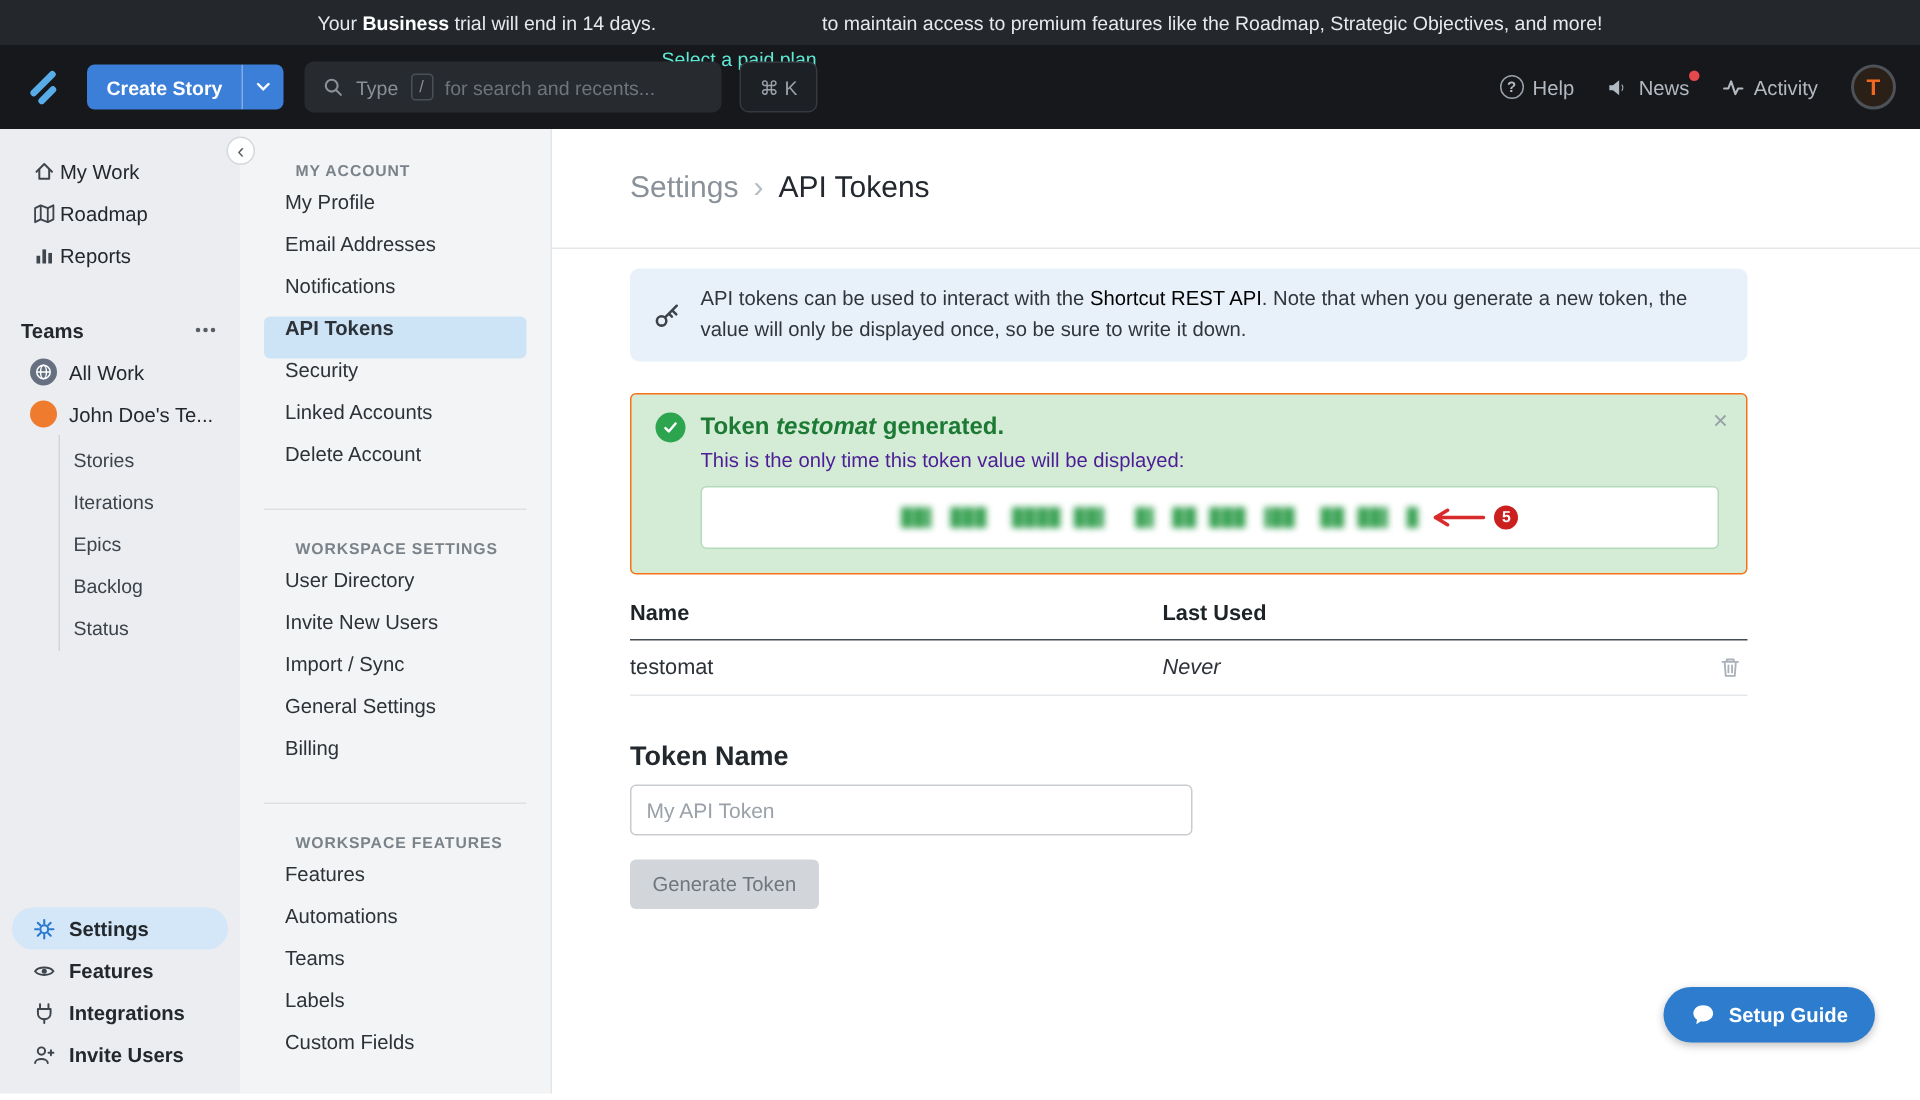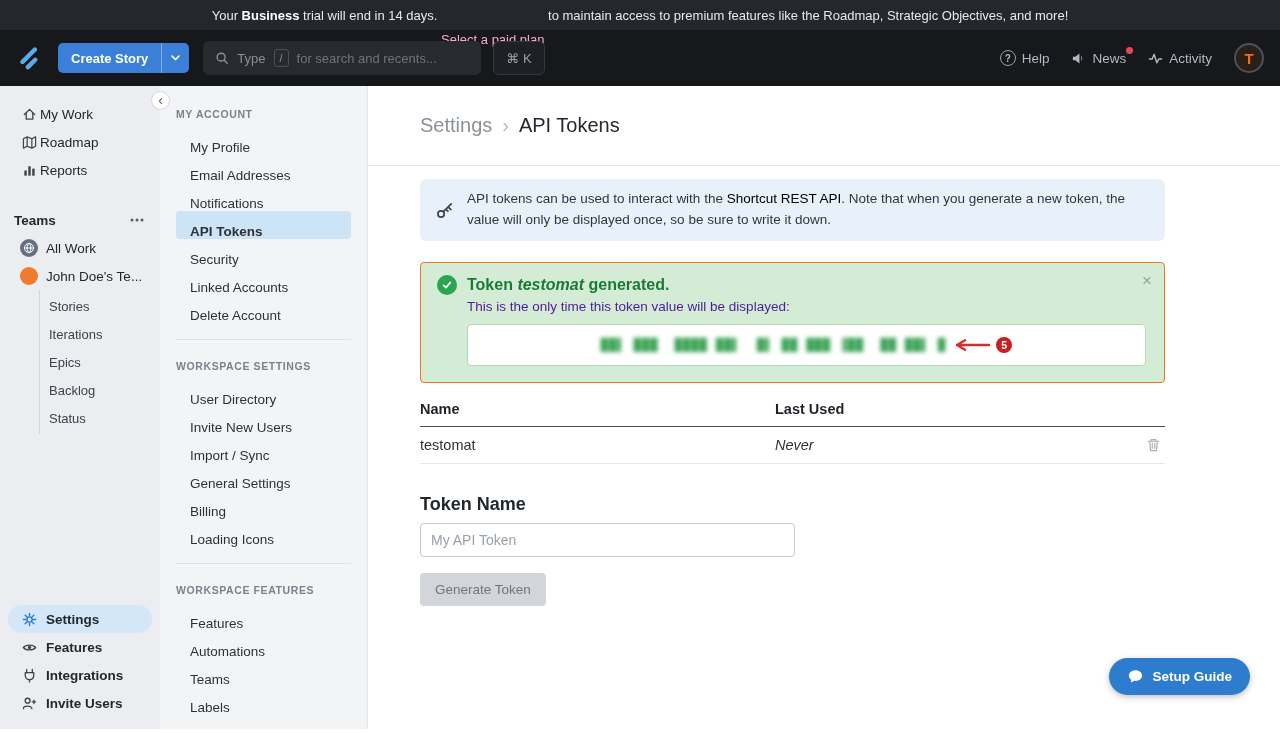--- a/index.html
+++ b/index.html
@@ -10,21 +10,21 @@
     background:#fff; color:#2c3238;
   }
   svg { display:block; }
 
   
   .banner {
     height:30px; background:#24282d; color:#e6e9ec; font-size:13px;
     display:flex; align-items:center; justify-content:center; white-space:pre-wrap;
   }
   .banner b { color:#ffffff; }
-  .banner a { color:#f9a8d4; text-decoration:none; cursor:pointer;margin-top:48px; }
+  .banner a { color:#5eead4; text-decoration:none; cursor:pointer;margin-top:48px; }
 
   
   .topbar {
     height:56px; background:#16181c; display:flex; align-items:center; padding:0 16px;
   }
   .logo { width:30px; height:30px; margin-right:12px; display:flex; align-items:center; justify-content:center; cursor:pointer; }
   .create-story {
     display:flex; align-items:stretch; background:#3c7fd8; border-radius:5px; height:30px;
     color:#fff; font-size:13px; font-weight:600; cursor:pointer; overflow:hidden;
   }
@@ -73,22 +73,22 @@
   .tree-item { height:28px; display:flex; align-items:center; padding-left:9px; font-size:13px; color:#3c434a; cursor:pointer; }
   .sidebar-bottom { margin-top:auto; padding-bottom:12px; }
   .bottom-item { height:28px; margin:0 8px; border-radius:14px; display:flex; align-items:center; gap:9px;
     padding-left:14px; font-weight:700; cursor:pointer; }
   .bottom-item svg { color:#3e454c; flex:none; }
   .bottom-item.selected { background:#d4e7f9; }
   .bottom-item.selected svg { color:#2a79d0; }
 
   
   .settings-nav { width:208px; background:#f3f4f6; border-right:1px solid #e3e5e8; padding-top:2px; overflow:hidden; flex:none; }
-  .nav-section-title { margin:20px 4px 7px; font-size:10.5px; font-weight:700; letter-spacing:.6px; color:#7a828a;padding-left:12px; }
-  .nav-item { height:28px; margin:0 16px; padding-left:14px; display:flex; align-items:flex-end;
+  .nav-section-title { margin:20px 25px 7px; font-size:10.5px; font-weight:700; letter-spacing:.6px; color:#7a828a;padding-left:12px; }
+  .nav-item { height:28px; margin:0 16px; padding-left:14px; display:flex; align-items:flex-start;
     font-size:13.5px; color:#2c3238; cursor:pointer; border-radius:4px; }
   .nav-item.selected { background:#cde4f7; font-weight:600; }
   .nav-divider { height:1px; background:#dde0e3; margin:16px 16px 0; }
 
   
   .main { flex:1; background:#fff; overflow:hidden; position:relative; }
   .breadcrumb-bar { height:80px; display:flex; align-items:center; padding-left:52px;
     border-bottom:1px solid #e5e7ea; font-size:20px; }
   .crumb-parent { color:#8a9199; cursor:pointer; }
   .crumb-sep { color:#b6bcc2; margin:0 10px; }
@@ -337,23 +337,20 @@
       </div>
     <div class="nav-item">
         <span>Import / Sync</span>
       </div>
     <div class="nav-item">
         <span>General Settings</span>
       </div>
     <div class="nav-item">
         <span>Billing</span>
       </div>
-    <div class="nav-item">
-        <span>Loading Icons</span>
-      </div>
 
     <div class="nav-divider"></div>
     <div class="nav-section-title">WORKSPACE FEATURES</div>
     <div class="nav-item">
         <span>Features</span>
       </div>
     <div class="nav-item">
         <span>Automations</span>
       </div>
     <div class="nav-item">

